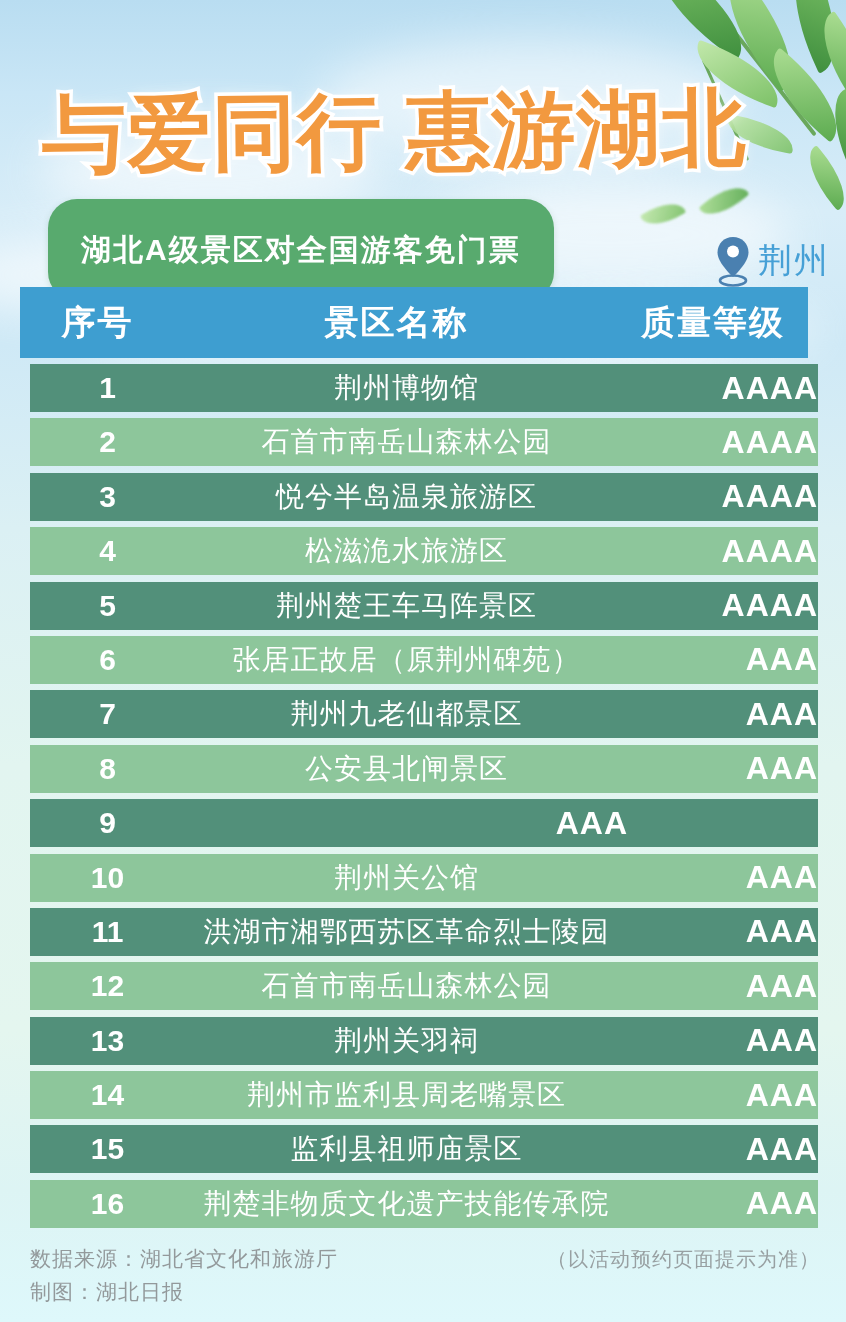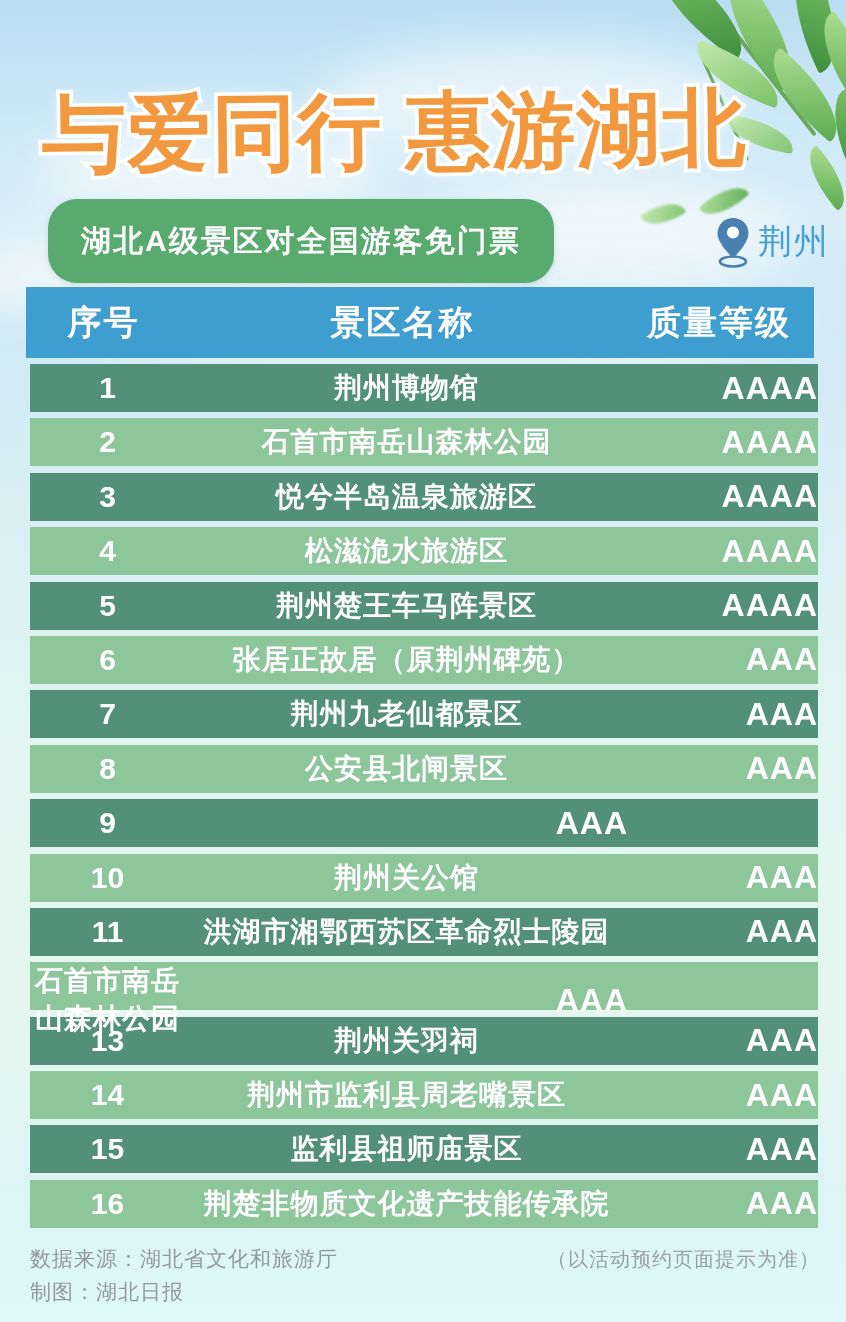--- a/index.html
+++ b/index.html
@@ -29,45 +29,45 @@
     position:absolute; left:42px; top:84px; width:770px; z-index:2;
     font-size:84px; font-weight:800; line-height:1.12; letter-spacing:1px;
     color:#f2993f; white-space:nowrap;
     -webkit-text-stroke:7px #ffffff; paint-order:stroke fill;
     text-shadow:0 0 14px rgba(255,255,255,.65), 0 3px 0 rgba(255,255,255,.5);
     transform:rotate(-0.6deg);
   }
   
   .pill{
     position:absolute; left:48px; top:199px; height:76px; z-index:2;
-    display:inline-flex; align-items:center; padding:4px 33px;
+    display:inline-flex; align-items:center; padding:13px 33px;
     background:#58aa6e; border-radius:29px;
     color:#ffffff; font-size:30px; font-weight:700; letter-spacing:2px;
     box-shadow:0 2px 6px rgba(60,120,80,.18);
   }
   
-  .location{position:absolute; right:16px; top:216px; z-index:2; display:flex; align-items:center; gap:5px;justify-content:flex-end;}
+  .location{position:absolute; right:16px; top:235px; z-index:2; display:flex; align-items:center; gap:5px;justify-content:flex-end;}
   .location .txt{color:#46a0d6; font-size:34px; font-weight:400; letter-spacing:2px;}
   
   .thead{
-    position:absolute; left:26px; top:287px; width:788px; height:71px; z-index:2;
+    position:absolute; left:20px; top:287px; width:788px; height:71px; z-index:2;
     background:#3e9ed0; display:grid; grid-template-columns:155px 1fr 190px;
     align-items:center; color:#fff; font-size:34px; font-weight:700; letter-spacing:2px;
   }
   .thead span{text-align:center;}
   .rows{position:absolute; left:30px; top:364px; width:788px; z-index:2;}
   .trow{
     width:788px; height:48px; margin-bottom:6.4px;
     display:grid; grid-template-columns:155px 1fr 190px; align-items:center;
     color:#ffffff;
   }
   .trow.dark{background:#52907a;}
   .trow.light{background:#8dc69b;}
   .trow .no{text-align:center; font-size:30px; font-weight:700;}
-  .trow .name{text-align:center; font-size:28px; font-weight:700; letter-spacing:1px;}
+  .trow .name{text-align:center; font-size:28px; font-weight:400; letter-spacing:1px;}
   .trow .grade{text-align:right; font-size:32px; font-weight:700; letter-spacing:1px;}
   
   .footer-left{position:absolute; left:30px; top:1242px; z-index:2; color:#93999b; font-size:21px; line-height:33px; letter-spacing:1px;}
   .footer-note{position:absolute; right:26px; top:1246px; z-index:2; color:#98a0a2; font-size:20px; letter-spacing:1px;}
 </style>
 </head>
 <body>
 
 <div class="canvas">
 
@@ -177,20 +177,21 @@
       <span class="grade">AAA</span>
     </div>
 
     <div class="trow dark">
       <span class="no">11</span>
       <span class="name">洪湖市湘鄂西苏区革命烈士陵园</span>
       <span class="grade">AAA</span>
     </div>
 
     <div class="trow light">
+      <span class="no">12</span>
       <span class="name">石首市南岳山森林公园</span>
       <span class="grade">AAA</span>
     </div>
 
     <div class="trow dark">
       <span class="no">13</span>
       <span class="name">荆州关羽祠</span>
       <span class="grade">AAA</span>
     </div>
 

